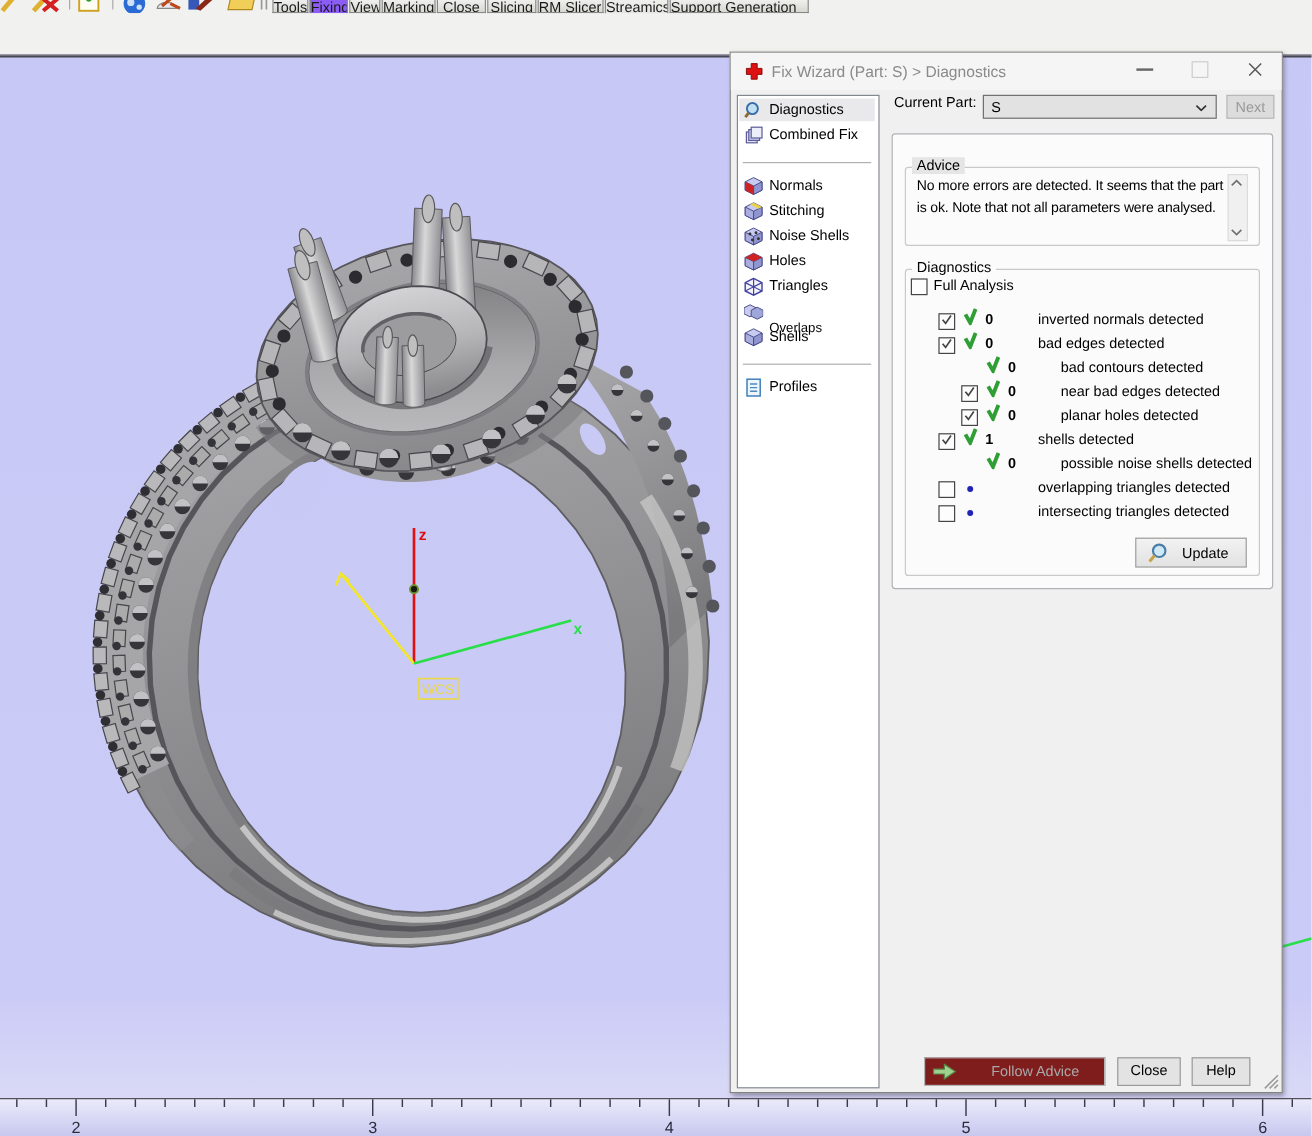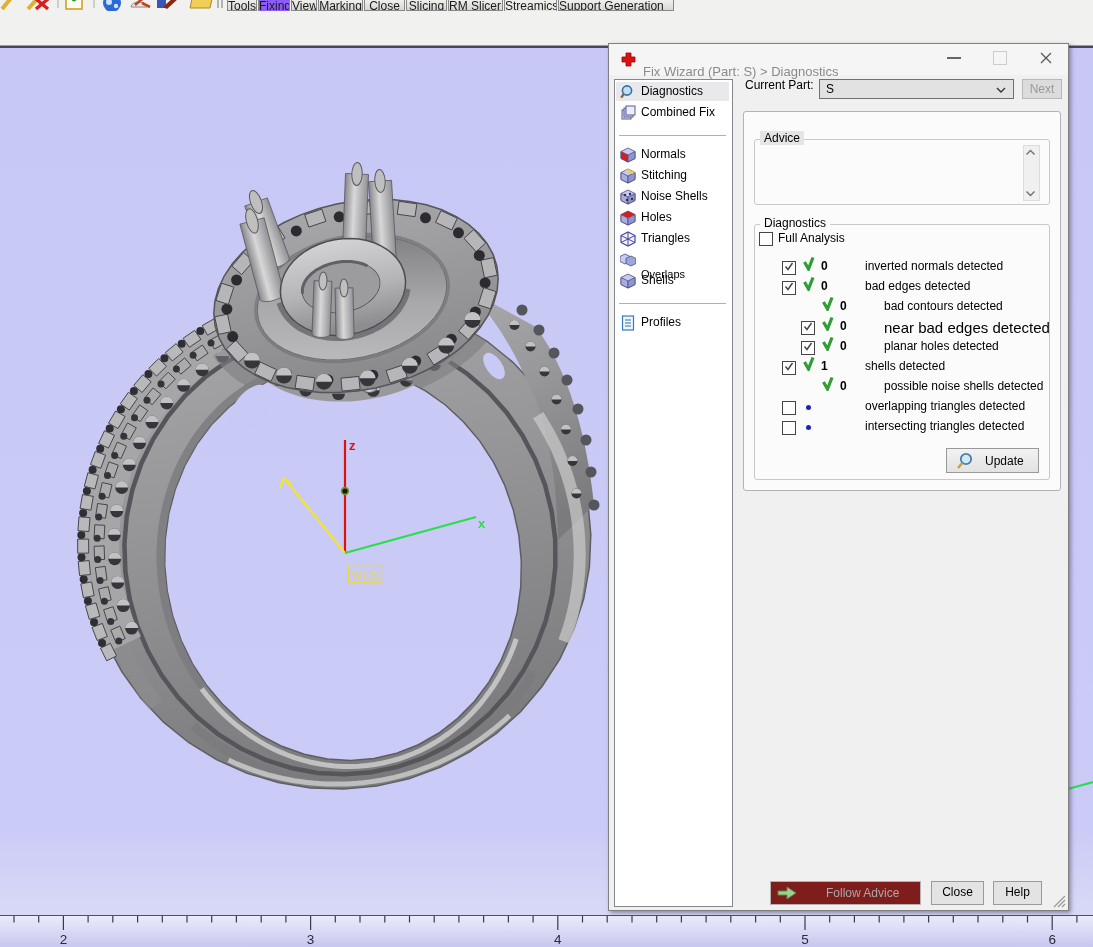--- a/index.html
+++ b/index.html
@@ -424,21 +424,21 @@
       <div style="position:absolute;left:504px;top:0;width:53px;height:26px;background:linear-gradient(#efefec,#d8d8d2);border:1px solid #888;border-top:none;box-sizing:border-box;text-align:center;font-size:12px;color:#1a1a1a;line-height:12px;overflow:hidden">Streamics</div>
       <div style="position:absolute;left:558px;top:0;width:116px;height:11px;background:linear-gradient(#efefec,#d8d8d2);border:1px solid #888;border-top:none;box-sizing:border-box;text-align:left;font-size:12px;color:#1a1a1a;line-height:12px;overflow:hidden">Support Generation</div>
     </div>
   </div>
 
 <div id="dlg">
  <div style="position:absolute;left:0;top:0;right:0;height:31px;background:#f5f5f5">
   <svg width="15" height="15" viewBox="0 0 15 15" style="position:absolute;left:12px;top:8px">
     <path d="M5 1 h5 v4 h4 v5 h-4 v4 h-5 v-4 h-4 v-5 h4 Z" fill="#dd1111" stroke="#8a0a0a" stroke-width="0.8"></path>
   </svg>
-  <div style="position:absolute;left:34px;top:20px;font-size:13px;color:#8a8a8a">Fix Wizard (Part: S) &gt; Diagnostics</div>
+  <div style="position:absolute;left:34px;top:8px;font-size:13px;color:#8a8a8a">Fix Wizard (Part: S) &gt; Diagnostics</div>
   <div style="position:absolute;left:338px;top:13px;width:14px;height:1.5px;background:#666"></div>
   <div style="position:absolute;left:384px;top:7px;width:12px;height:12px;border:1px solid #ccc"></div>
   <svg width="14" height="14" viewBox="0 0 14 14" style="position:absolute;left:430px;top:7px">
     <path d="M2 2 L12 12 M12 2 L2 12" stroke="#555" stroke-width="1.2"></path>
       </svg>
  </div>
  <div style="position:absolute;left:5px;top:35px;width:117px;height:826px;background:#fff;border:1px solid #828790">
       <div style="position:absolute;left:1px;top:2px;width:113px;height:19px;background:#e9e9ec"></div>
       <div style="position:absolute;left:4px;top:55px;width:107px;height:1px;background:#b0b0b0"></div>
       <div style="position:absolute;left:4px;top:223px;width:107px;height:1px;background:#b0b0b0"></div>
@@ -532,20 +532,21 @@
  <div style="position:absolute;left:210px;top:35px;width:193px;height:18px;background:#e2e2e2;border:1px solid #707070">
    <div style="position:absolute;left:6px;top:2px;font-size:12px">S</div>
    <svg width="10" height="6" viewBox="0 0 10 6" style="position:absolute;right:7px;top:7px">
         <path d="M1 1 L5 5 L9 1" fill="none" stroke="#333" stroke-width="1.4"></path>
       </svg>
  </div>
  <div style="position:absolute;left:413px;top:35px;width:38px;height:18px;background:#dcdcdc;border:1px solid #b8b8b8;text-align:center;font-size:12px;color:#9a9a9a;line-height:18px">Next</div>
  <div style="position:absolute;left:134px;top:67px;width:316px;height:378px;background:#fbfbfb;border:1px solid #b2b2b8;border-radius:3px">
    <div style="position:absolute;left:10px;top:27px;width:296px;height:66px;border:1px solid #c9c9c9;border-radius:3px;box-sizing:border-box"></div>
    <div style="position:absolute;left:16px;top:19px;background:#e5e5e5;padding:0 4px;font-size:12px">Advice</div>
+   <div style="position:absolute;left:20px;top:33px;font-size:11.7px;letter-spacing:-0.15px;line-height:19px;white-space:nowrap">No more errors are detected. It seems that the part<br>is ok. Note that not all parameters were analysed.</div>
    <div style="position:absolute;left:279px;top:33px;width:15px;height:54px;background:#f0f0f0;border:1px solid #dcdcdc">
      <svg width="11" height="7" viewBox="0 0 11 7" style="position:absolute;left:1px;top:3px">
           <path d="M1.5 5.5 L5.5 1.5 L9.5 5.5" fill="none" stroke="#707070" stroke-width="1.4"></path>
         </svg>
      <svg width="11" height="7" viewBox="0 0 11 7" style="position:absolute;left:1px;bottom:3px">
           <path d="M1.5 1.5 L5.5 5.5 L9.5 1.5" fill="none" stroke="#707070" stroke-width="1.4"></path>
         </svg>
    </div>
    <div style="position:absolute;left:10px;top:112px;width:296px;height:256px;border:1px solid #c9c9c9;border-radius:3px;box-sizing:border-box"></div>
    <div style="position:absolute;left:16px;top:104px;background:#fbfbfb;padding:0 4px;font-size:12px">Diagnostics</div>
@@ -586,21 +587,21 @@
     <div style="position:absolute;left:192px;top:277px;width:12px;height:12px;border:1px solid #454545;background:#fdfdfd"></div>
     <svg width="12" height="12" viewBox="0 0 12 12" style="position:absolute;left:193px;top:277px">
       <path d="M2.5 5.5 L5 8.5 L9.5 2" fill="none" stroke="#444" stroke-width="1.4"></path>
     </svg>
     <div style="position:absolute;left:213px;top:272px;width:17px;height:15px">
       <svg width="17" height="15" viewBox="0 0 17 15" style="position:absolute;left:0;top:0">
         <path d="M1.5 6 L5.5 13 L10 1.5" fill="none" stroke="#2f9e35" stroke-width="3.2"></path>
       </svg>
     </div>
     <div style="position:absolute;left:231px;top:275px;font-weight:bold;font-size:12px">0</div>
-    <div style="position:absolute;left:275px;top:275px;font-size:15px;white-space:nowrap">near bad edges detected</div>
+    <div style="position:absolute;left:275px;top:275px;font-size:12px;white-space:nowrap">near bad edges detected</div>
     <div style="position:absolute;left:192px;top:297px;width:12px;height:12px;border:1px solid #454545;background:#fdfdfd"></div>
     <svg width="12" height="12" viewBox="0 0 12 12" style="position:absolute;left:193px;top:297px">
       <path d="M2.5 5.5 L5 8.5 L9.5 2" fill="none" stroke="#444" stroke-width="1.4"></path>
     </svg>
     <div style="position:absolute;left:213px;top:292px;width:17px;height:15px">
       <svg width="17" height="15" viewBox="0 0 17 15" style="position:absolute;left:0;top:0">
         <path d="M1.5 6 L5.5 13 L10 1.5" fill="none" stroke="#2f9e35" stroke-width="3.2"></path>
       </svg>
     </div>
     <div style="position:absolute;left:231px;top:295px;font-weight:bold;font-size:12px">0</div>

